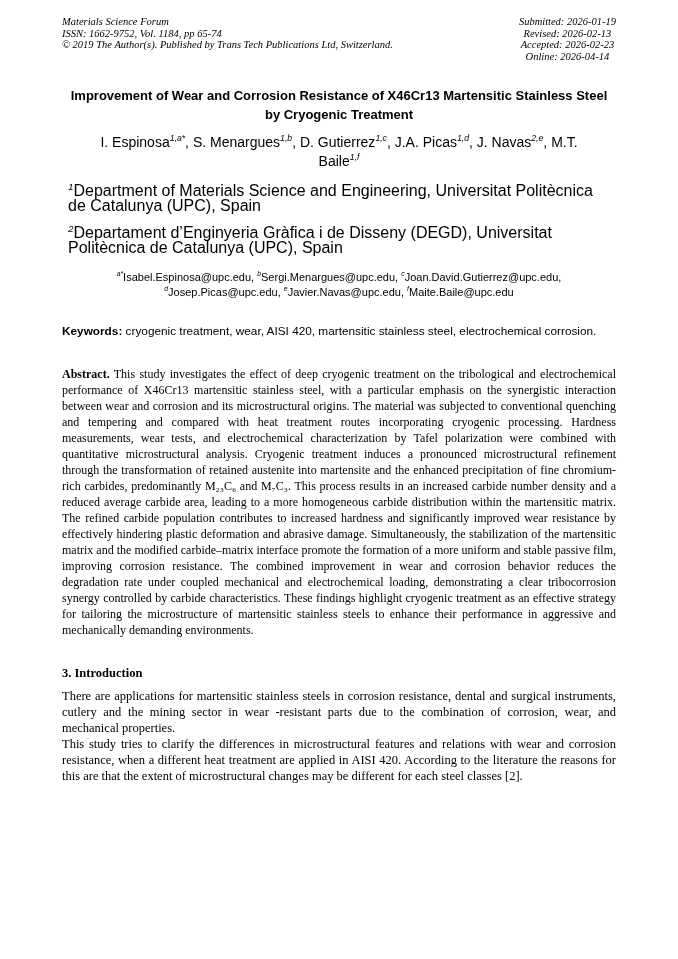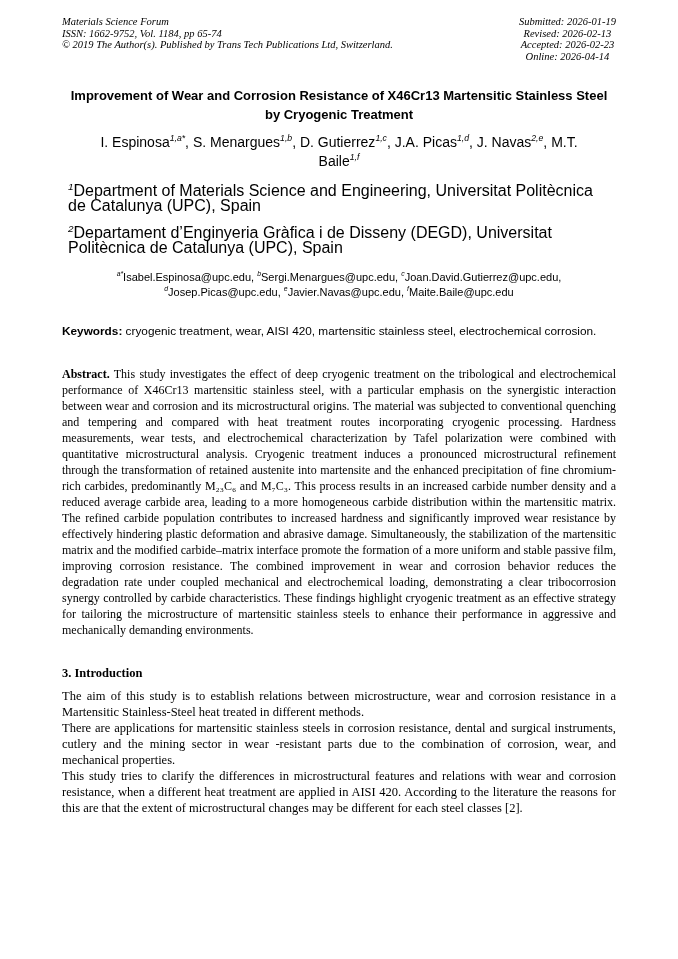--- a/index.html
+++ b/index.html
@@ -128,17 +128,16 @@
   <p class="affil"><sup>2</sup><span>Departament d’Enginyeria Gràfica i de Disseny (DEGD), Universitat Politècnica de Catalunya (UPC), Spain</span></p>
 
   <p class="emails"><span></span><sup>a*</sup><span>Isabel.Espinosa@upc.edu</span><span>, </span><sup>b</sup><span>Sergi.Menargues@upc.edu</span><span>, </span><sup>c</sup><span>Joan.David.Gutierrez@upc.edu</span><span>, </span><sup>d</sup><span>Josep.Picas@upc.edu</span><span>, </span><sup>e</sup><span>Javier.Navas@upc.edu</span><span>, </span><sup>f</sup><span>Maite.Baile@upc.edu</span></p>
 
   <p class="keywords"><b>Keywords:</b><span> cryogenic treatment, wear, AISI 420, martensitic stainless steel, electrochemical corrosion.</span></p>
 
   <p class="abstract"><b>Abstract.</b><span> This study investigates the effect of deep cryogenic treatment on the tribological and electrochemical performance of X46Cr13 martensitic stainless steel, with a particular emphasis on the synergistic interaction between wear and corrosion and its microstructural origins. The material was subjected to conventional quenching and tempering and compared with heat treatment routes incorporating cryogenic processing. Hardness measurements, wear tests, and electrochemical characterization by Tafel polarization were combined with quantitative microstructural analysis. Cryogenic treatment induces a pronounced microstructural refinement through the transformation of retained austenite into martensite and the enhanced precipitation of fine chromium-rich carbides, predominantly M₂₃C₆ and M₇C₃. This process results in an increased carbide number density and a reduced average carbide area, leading to a more homogeneous carbide distribution within the martensitic matrix. The refined carbide population contributes to increased hardness and significantly improved wear resistance by effectively hindering plastic deformation and abrasive damage. Simultaneously, the stabilization of the martensitic matrix and the modified carbide–matrix interface promote the formation of a more uniform and stable passive film, improving corrosion resistance. The combined improvement in wear and corrosion behavior reduces the degradation rate under coupled mechanical and electrochemical loading, demonstrating a clear tribocorrosion synergy controlled by carbide characteristics. These findings highlight cryogenic treatment as an effective strategy for tailoring the microstructure of martensitic stainless steels to enhance their performance in aggressive and mechanically demanding environments.</span></p>
 
   <h2 class="section-heading">3. Introduction</h2>
 
-  <p class="body-para">The aim of this study is to establish relations between microstructure, wear and corrosion resistance in a Martensitic Stainless-Steel heat treated in different methods.</p>
   <p class="body-para">There are applications for martensitic stainless steels in corrosion resistance, dental and surgical instruments, cutlery and the mining sector in wear -resistant parts due to the combination of corrosion, wear, and mechanical properties.</p>
   <p class="body-para">This study tries to clarify the differences in microstructural features and relations with wear and corrosion resistance, when a different heat treatment are applied in AISI 420. According to the literature the reasons for this are that the extent of microstructural changes may be different for each steel classes [2].</p>
 
 </div>
 
 </body></html>

